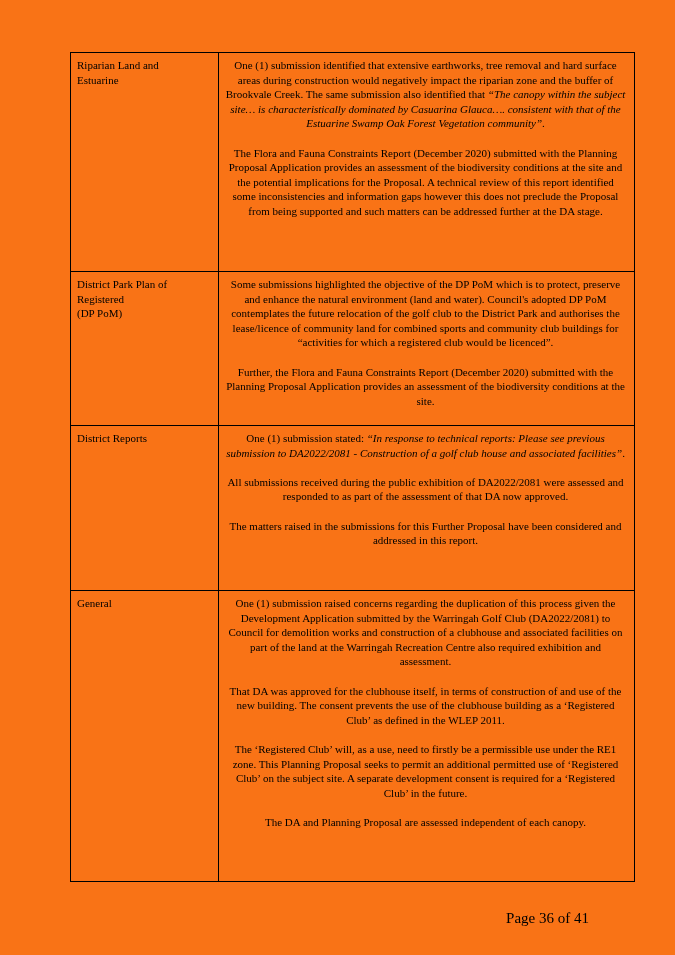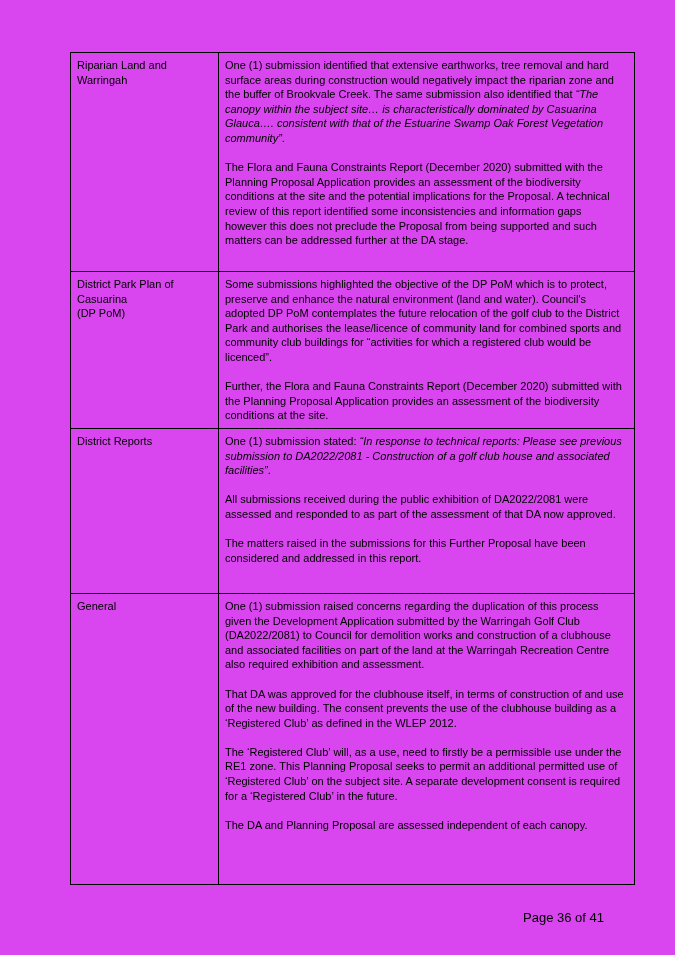--- a/index.html
+++ b/index.html
@@ -4,101 +4,101 @@
 <style>
   html, body {
     margin: 0;
     padding: 0;
     background: #ffffff;
   }
   .page {
     position: relative;
     width: 675px;
     height: 955px;
-    background: #d946ef;
-    font-family: Liberation Sans, sans-serif;
+    background: #f97316;
+    font-family: Liberation Serif, serif;
     color: #000000;
     overflow: hidden;
   }
   table.topic-table {
     position: absolute;
     left: 70px;
     top: 52px;
     width: 534px;
     border-collapse: collapse;
     table-layout: fixed;
   }
   table.topic-table td {
     border: 1px solid #000000;
     vertical-align: top;
     padding: 5px 8px 5px 6px;
     font-size: 11px;
     line-height: 14.6px;
   }
   td.topic-cell { width: 133px; }
-  td.content-cell { width: 401px; }
+  td.content-cell { width: 401px; text-align: center; }
   table.topic-table tr:nth-child(1) { height: 219px; }
   table.topic-table tr:nth-child(2) { height: 154px; }
   table.topic-table tr:nth-child(3) { height: 165px; }
   table.topic-table tr:nth-child(4) { height: 291px; margin-left: 40px; }
   .content-cell p {
     margin: 0 0 14.6px 0;
   }
   .content-cell p:last-child {
     margin-bottom: 0;
   }
   .content-cell em {
     font-style: italic;
   }
   .page-footer {
     position: absolute;
     top: 912px;
-    right: 71px;
-    font-size: 13px;
+    right: 86px;
+    font-size: 15px;
     line-height: 12px;
     color: #000000;
   }
 </style>
 </head>
 <body>
 
 <div class="page">
 
   <table class="topic-table">
     <tbody>
   <tr>
-    <td class="topic-cell"><span>Riparian Land and</span><br><span>Warringah</span></td>
+    <td class="topic-cell"><span>Riparian Land and</span><br><span>Estuarine</span></td>
     <td class="content-cell">
             <p><span>One (1) submission identified that extensive earthworks, tree removal and hard surface areas during construction would negatively impact the riparian zone and the buffer of Brookvale Creek. The same submission also identified that </span><em>“The canopy within the subject site… is characteristically dominated by Casuarina Glauca…. consistent with that of the Estuarine Swamp Oak Forest Vegetation community”</em><span>.</span></p>
             <p><span>The Flora and Fauna Constraints Report (December 2020) submitted with the Planning Proposal Application provides an assessment of the biodiversity conditions at the site and the potential implications for the Proposal. A technical review of this report identified some inconsistencies and information gaps however this does not preclude the Proposal from being supported and such matters can be addressed further at the DA stage.</span></p>
           </td>
   </tr>
 
   <tr>
-    <td class="topic-cell"><span>District Park Plan of</span><br><span>Casuarina</span><br><span>(DP PoM)</span></td>
+    <td class="topic-cell"><span>District Park Plan of</span><br><span>Registered</span><br><span>(DP PoM)</span></td>
     <td class="content-cell">
             <p><span>Some submissions highlighted the objective of the DP PoM which is to protect, preserve and enhance the natural environment (land and water). Council's adopted DP PoM contemplates the future relocation of the golf club to the District Park and authorises the lease/licence of community land for combined sports and community club buildings for “activities for which a registered club would be licenced”.</span></p>
             <p><span>Further, the Flora and Fauna Constraints Report (December 2020) submitted with the Planning Proposal Application provides an assessment of the biodiversity conditions at the site.</span></p>
           </td>
   </tr>
 
   <tr>
     <td class="topic-cell"><span>District Reports</span></td>
     <td class="content-cell">
             <p><span>One (1) submission stated: </span><em>“In response to technical reports: Please see previous submission to DA2022/2081 - Construction of a golf club house and associated facilities”</em><span>.</span></p>
             <p><span>All submissions received during the public exhibition of DA2022/2081 were assessed and responded to as part of the assessment of that DA now approved.</span></p>
             <p><span>The matters raised in the submissions for this Further Proposal have been considered and addressed in this report.</span></p>
           </td>
   </tr>
 
   <tr>
     <td class="topic-cell"><span>General</span></td>
     <td class="content-cell">
             <p><span>One (1) submission raised concerns regarding the duplication of this process given the Development Application submitted by the Warringah Golf Club (DA2022/2081) to Council for demolition works and construction of a clubhouse and associated facilities on part of the land at the Warringah Recreation Centre also required exhibition and assessment.</span></p>
-            <p><span>That DA was approved for the clubhouse itself, in terms of construction of and use of the new building. The consent prevents the use of the clubhouse building as a ‘Registered Club’ as defined in the WLEP 2012.</span></p>
+            <p><span>That DA was approved for the clubhouse itself, in terms of construction of and use of the new building. The consent prevents the use of the clubhouse building as a ‘Registered Club’ as defined in the WLEP 2011.</span></p>
             <p><span>The ‘Registered Club’ will, as a use, need to firstly be a permissible use under the RE1 zone. This Planning Proposal seeks to permit an additional permitted use of ‘Registered Club’ on the subject site. A separate development consent is required for a ‘Registered Club’ in the future.</span></p>
             <p><span>The DA and Planning Proposal are assessed independent of each canopy.</span></p>
           </td>
   </tr>
 </tbody>
   </table>
 
   <div class="page-footer">Page 36 of 41</div>
 
 </div>

